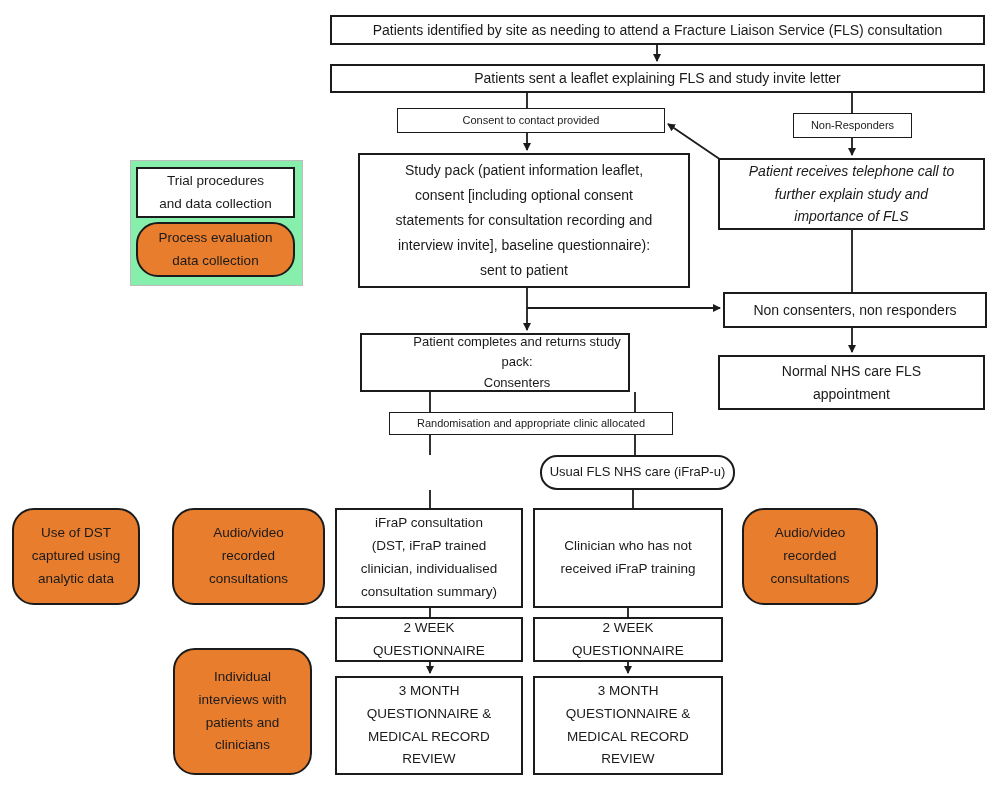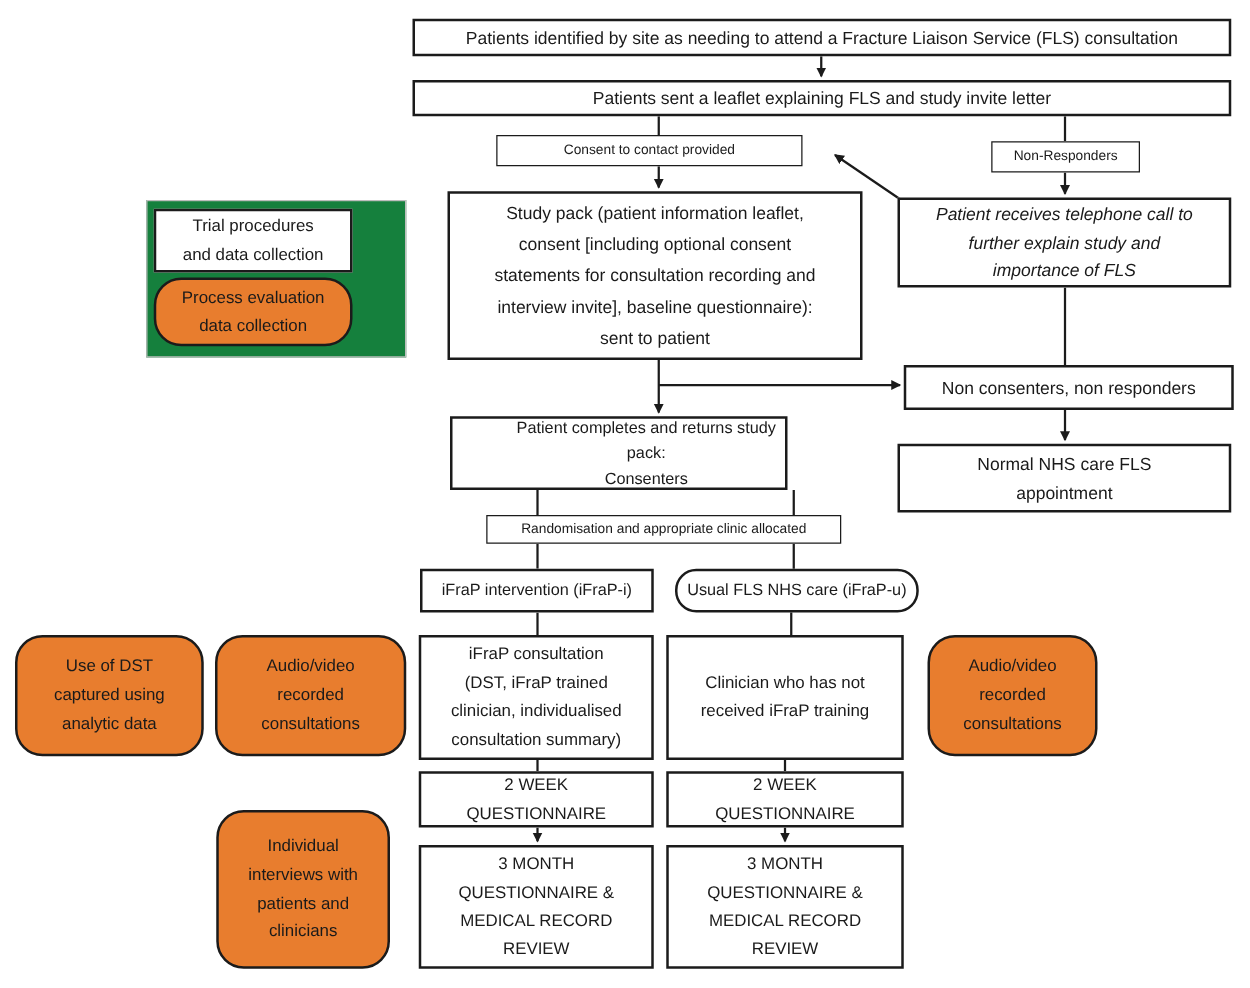--- a/index.html
+++ b/index.html
@@ -13,42 +13,42 @@
     display:flex;align-items:center;justify-content:center;text-align:center;
     white-space:pre-line;font-size:14px;line-height:1.6;box-sizing:border-box;padding:2px 4px;
   }
   .small{border-width:1.5px;font-size:11px;line-height:1.2;}
   .orange{background:#E87D2E;border-radius:22px;}
   .f13{font-size:13px;line-height:1.55;}
   .f135{font-size:13.5px;line-height:1.7;}
   
   .b-identified{left:330px;top:15px;width:655px;height:30px;}
   .b-leaflet{left:330px;top:64px;width:655px;height:29px;}
-  .b-consent{left:397px;top:108px;width:245px;height:25px;}
+  .b-consent{left:397px;top:108px;width:268px;height:25px;}
   .b-nonresp{left:793px;top:113px;width:119px;height:25px;}
   .b-phone{left:718px;top:158px;width:267px;height:72px;font-style:italic;}
   .b-studypack{left:358px;top:153px;width:332px;height:135px;line-height:1.8;}
   .b-nonconsent{left:723px;top:292px;width:264px;height:36px;}
   .b-normal{left:718px;top:355px;width:267px;height:55px;}
   .b-completes{left:360px;top:333px;width:270px;height:59px;padding-left:48px;}
   .b-random{left:389px;top:412px;width:284px;height:23px;}
   .b-ifrap-i{left:336px;top:455px;width:187px;height:35px;}
   .b-ifrap-u{left:540px;top:455px;width:195px;height:35px;border-radius:17px;}
   .b-consult{left:335px;top:508px;width:188px;height:100px;}
   .b-clinician{left:533px;top:508px;width:190px;height:100px;}
   .b-week2-l{left:335px;top:617px;width:188px;height:45px;}
   .b-week2-r{left:533px;top:617px;width:190px;height:45px;}
   .b-month3-l{left:335px;top:676px;width:188px;height:99px;}
   .b-month3-r{left:533px;top:676px;width:190px;height:99px;}
-  .o-dst{left:12px;top:508px;width:151px;height:97px;}
+  .o-dst{left:12px;top:508px;width:128px;height:97px;}
   .o-audio-l{left:172px;top:508px;width:153px;height:97px;}
   .o-audio-r{left:742px;top:508px;width:136px;height:97px;}
   .o-interviews{left:173px;top:648px;width:139px;height:127px;}
-  .legend{position:absolute;left:117px;top:160px;width:208px;height:126px;z-index:1;
-    border:1px solid #bdbdbd;background:#15803d;box-sizing:border-box;}
+  .legend{position:absolute;left:130px;top:160px;width:173px;height:126px;z-index:1;
+    border:1px solid #bdbdbd;background:#86efac;box-sizing:border-box;}
   .legend .box{position:absolute;}
   .l-trial{left:5px;top:6px;width:159px;height:51px;}
   .l-process{left:5px;top:61px;width:159px;height:55px;}
 </style>
 </head>
 <body>
 
 <div class="canvas">
 
   <svg class="connectors" viewBox="0 0 1000 790" xmlns="http://www.w3.org/2000/svg">
@@ -101,21 +101,20 @@
 consent [including optional consent
 statements for consultation recording and
 interview invite], baseline questionnaire):
 sent to patient</div>
   <div class="box b-nonconsent">Non consenters, non responders</div>
   <div class="box b-normal">Normal NHS care FLS
 appointment</div>
   <div class="box b-completes f13">Patient completes and returns study pack:
 Consenters</div>
   <div class="box b-random small">Randomisation and appropriate clinic allocated</div>
-  <div class="box b-ifrap-i f13">iFraP intervention (iFraP-i)</div>
   <div class="box b-ifrap-u f13">Usual FLS NHS care (iFraP-u)</div>
   <div class="box b-consult f135">iFraP consultation
 (DST, iFraP trained
 clinician, individualised
 consultation summary)</div>
   <div class="box b-clinician f135">Clinician who has not
 received iFraP training</div>
   <div class="box b-week2-l f135">2 WEEK
 QUESTIONNAIRE</div>
   <div class="box b-week2-r f135">2 WEEK

